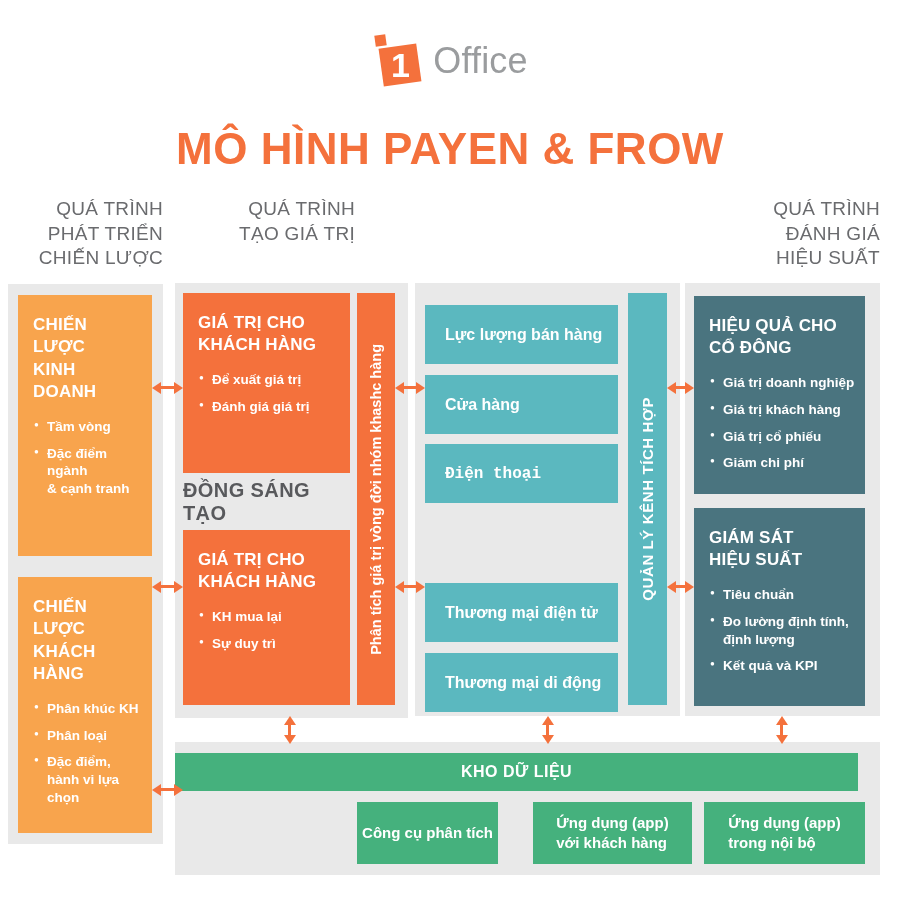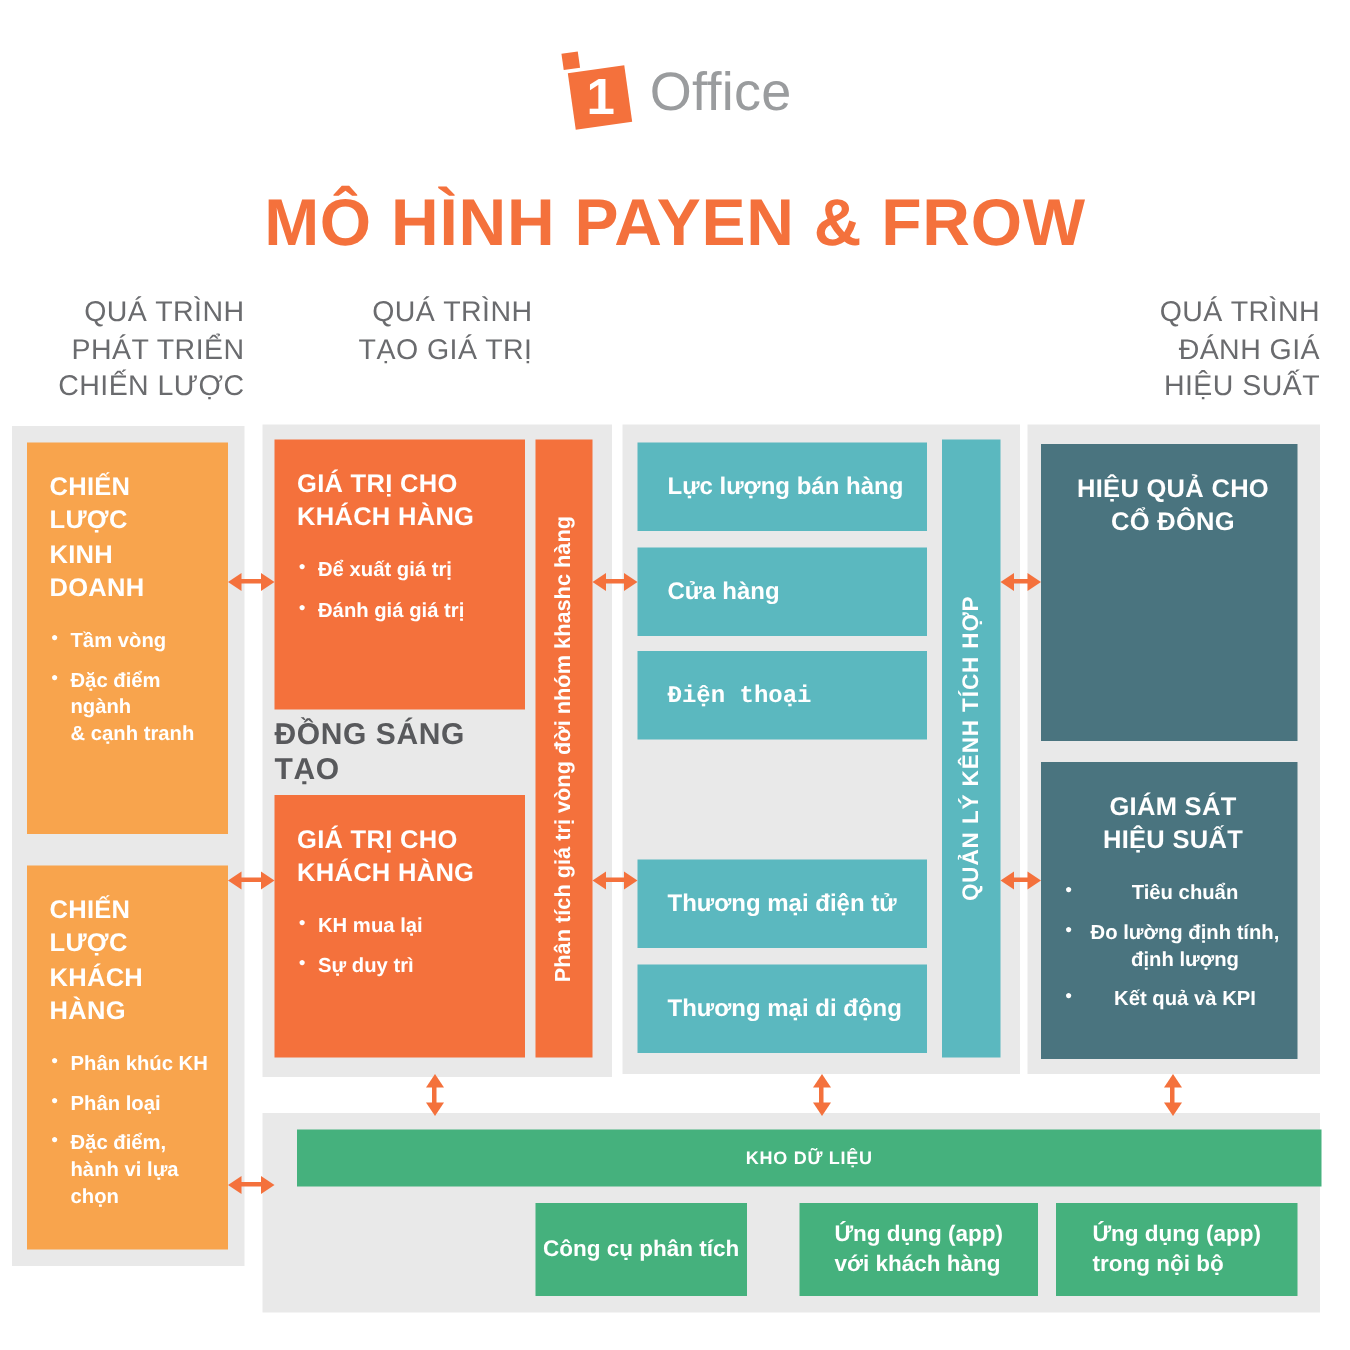--- a/index.html
+++ b/index.html
@@ -37,21 +37,21 @@
   .c1{left:8px;top:284px;width:155px;height:560px;}
   .c2{left:175px;top:283px;width:233px;height:435px;}
   .c3{left:415px;top:283px;width:265px;height:433px;}
   .c4{left:685px;top:283px;width:195px;height:433px;}
   .c5{left:175px;top:742px;width:705px;height:133px;}
 
   
   .box{position:absolute;color:#fff;}
   .light-orange{background:var(--light-orange);}
   .orange{background:var(--accent-orange);}
-  .darkteal{background:var(--dark-teal);text-align:center;}
+  .darkteal{background:var(--dark-teal);}
   .box-title{font-weight:700;font-size:17px;line-height:1.32;padding:19px 10px 9px 15px;white-space:pre-line;letter-spacing:0.2px;}
   .bullets{list-style:none;margin:5px 0 0;padding:0 8px 0 16px;}
   .bullets li{position:relative;padding-left:13px;margin-bottom:9px;font-size:13.5px;font-weight:600;line-height:1.32;white-space:pre-line;}
   .bullets li::before{content:"\25CF";position:absolute;left:0;top:2px;font-size:8px;}
 
   .b-c1a{left:18px;top:295px;width:134px;height:261px;}
   .b-c1b{left:18px;top:577px;width:134px;height:256px;}
   .b-c2a{left:183px;top:293px;width:167px;height:180px;}
   .b-c2b{left:183px;top:530px;width:167px;height:175px;}
   .b-c4a{left:694px;top:296px;width:171px;height:198px;}
@@ -59,25 +59,25 @@
 
   .co-label{position:absolute;left:183px;top:473px;width:167px;height:57px;display:flex;align-items:center;justify-content:center;color:#58595C;font-size:20px;font-weight:700;letter-spacing:0.4px;}
 
   
   .vbar{position:absolute;display:flex;align-items:center;justify-content:center;color:#fff;}
   .vbar span{writing-mode:vertical-rl;transform:rotate(180deg);white-space:nowrap;}
   .vbar-orange{left:357px;top:293px;width:38px;height:412px;background:var(--accent-orange);font-size:14.5px;font-weight:600;}
   .vbar-teal{left:628px;top:293px;width:39px;height:412px;background:var(--teal);font-size:15px;font-weight:700;letter-spacing:0.6px;}
 
   
-  .channel{position:absolute;left:425px;width:193px;height:59px;background:var(--teal);color:#fff;display:flex;align-items:center;padding-left:20px;font-size:16px;font-weight:600;}
+  .channel{position:absolute;left:425px;width:193px;height:59px;background:var(--teal);color:#fff;display:flex;align-items:center;padding-left:20px;font-size:16px;font-weight:600;margin-top:10px;}
   .chn0{top:295px;}.chn1{top:365px;}.chn2{top:434px;font-family:Liberation Mono, monospace;}.chn3{top:504px;}.chn4{top:573px;}.chn5{top:643px;}
 
   
-  .green-bar{position:absolute;left:198px;top:753px;width:683px;height:38px;background:var(--green);color:#fff;display:flex;align-items:center;justify-content:center;font-size:12px;font-weight:700;letter-spacing:0.5px;}
+  .green-bar{position:absolute;left:175px;top:753px;width:683px;height:38px;background:var(--green);color:#fff;display:flex;align-items:center;justify-content:center;font-size:16px;font-weight:700;letter-spacing:0.5px;}
   .gbox{position:absolute;top:802px;height:62px;background:var(--green);color:#fff;display:flex;align-items:center;justify-content:center;text-align:left;white-space:pre-line;font-size:15px;font-weight:600;line-height:1.35;}
   .gb1{left:183px;width:162px;}
   .gb2{left:357px;width:141px;}
   .gb3{left:533px;width:159px;}
   .gb4{left:704px;width:161px;}
 
   
   .ah{position:absolute;height:3px;background:var(--accent-orange);}
   .ah::before,.ah::after{content:"";position:absolute;top:50%;width:0;height:0;border-top:6px solid transparent;border-bottom:6px solid transparent;transform:translateY(-50%);}
   .ah::before{left:-8px;border-right:9px solid var(--accent-orange);}
@@ -165,20 +165,26 @@
   <div class="channel chn2">Điện thoại</div>
   <div class="channel chn5">Thương mại di động</div>
   <div class="channel chn4">Thương mại điện tử</div>
   <div class="vbar vbar-teal">
     <span>QUẢN LÝ KÊNH TÍCH HỢP</span>
   </div>
 
   <div class="box darkteal b-c4a">
     <div class="box-title">HIỆU QUẢ CHO
 CỔ ĐÔNG</div>
+    <ul class="bullets">
+      <li>Giá trị doanh nghiệp</li>
+      <li>Giá trị khách hàng</li>
+      <li>Giá trị cổ phiếu</li>
+      <li>Giảm chi phí</li>
+    </ul>
   </div>
   <div class="box darkteal b-c4b">
     <div class="box-title">GIÁM SÁT
 HIỆU SUẤT</div>
     <ul class="bullets">
       <li>Tiêu chuẩn</li>
       <li>Đo lường định tính,
 định lượng</li>
       <li>Kết quả và KPI</li>
     </ul>

